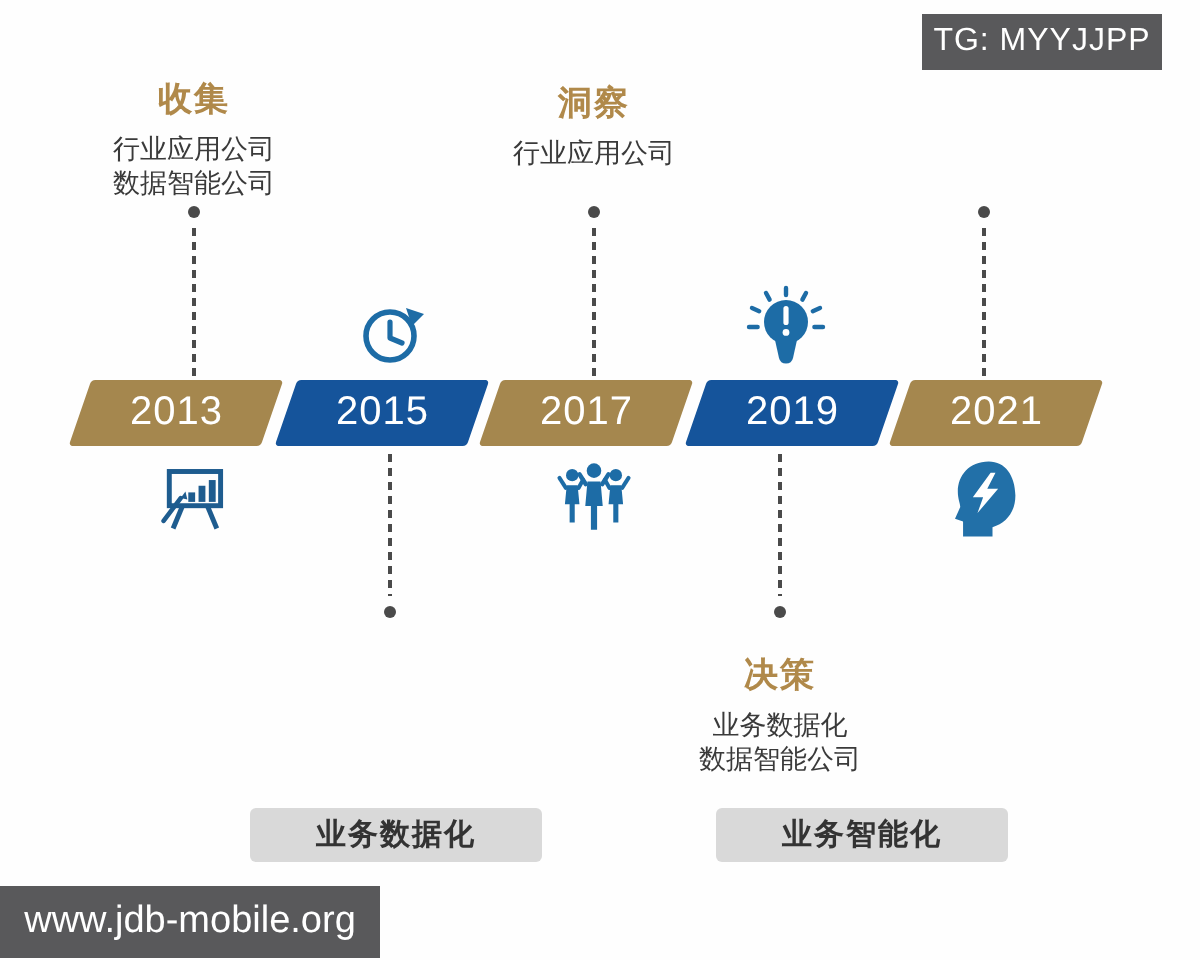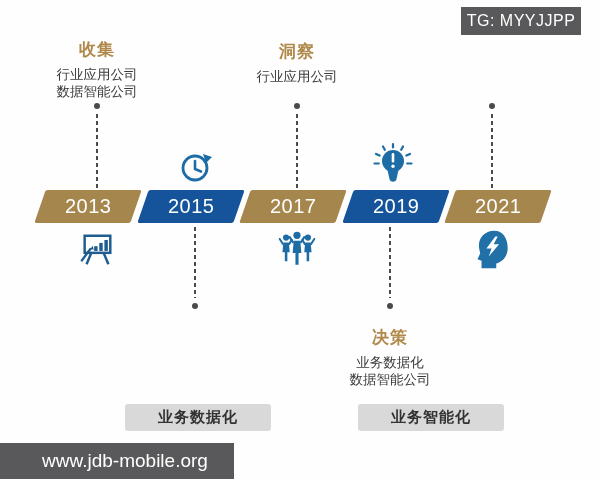--- a/index.html
+++ b/index.html
@@ -6,21 +6,21 @@
   .stage{
     position:relative;width:600px;height:480px;background:#fefefe;overflow:hidden;
     font-family:"Liberation Sans","DejaVu Sans",sans-serif;color:#3a3a3a;
   }
   
   .badge{
     position:absolute;background:#59595b;color:#fff;
     display:flex;align-items:center;justify-content:center;
   }
   .badge.top{left:461px;top:7px;width:120px;height:28px;font-size:16px;letter-spacing:.5px;}
-  .badge.bottom{left:0;top:443px;width:218px;height:36px;font-size:19px;padding-left:16px;}
+  .badge.bottom{left:0;top:443px;width:190px;height:36px;font-size:19px;}
   
   .tblock{position:absolute;width:180px;text-align:center;}
   .tblock .title{font-size:17px;font-weight:bold;color:#b0894a;margin-bottom:5px;letter-spacing:1px;}
   .tblock .line{font-size:13.5px;line-height:17px;color:#3a3a3a;}
   
   .conn{position:absolute;width:8px;display:flex;flex-direction:column;align-items:center;}
   .conn .dot{width:6px;height:6px;border-radius:50%;background:#4a4a4a;flex:0 0 auto;}
   .conn .dash{width:2px;flex:1 1 auto;background:repeating-linear-gradient(to bottom,#4a4a4a 0 4px,transparent 4px 7px);}
   .conn .gap{height:5px;flex:0 0 auto;}
   

